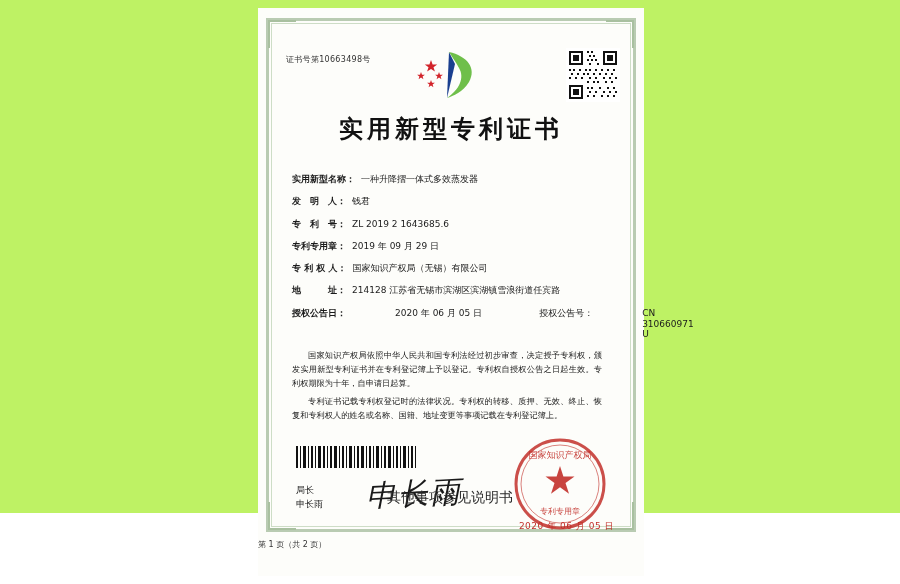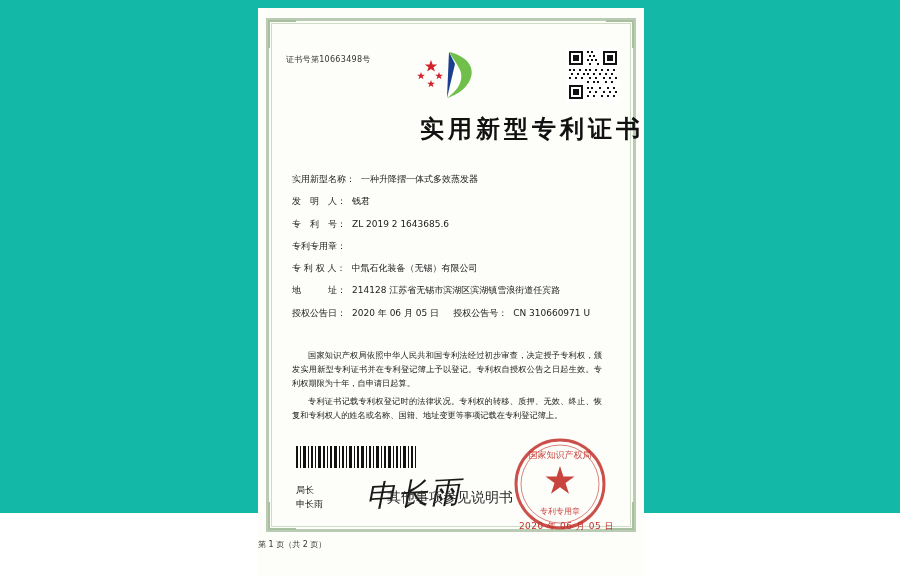--- a/index.html
+++ b/index.html
@@ -10,21 +10,21 @@
   body {
     width: 900px;
     height: 584px;
     font-family: "DejaVu Sans", "Liberation Sans", sans-serif;
     overflow: hidden;
   }
   #page {
     position: relative;
     width: 900px;
     height: 513px;
-    background: #14b8a6;
+    background: #bef264;
   }
   
   .sheet {
     position: absolute;
     left: 258px;
     top: 8px;
     width: 386px;
     height: 568px;
     background: #fdfdfa;
     box-shadow: 0 0 0 0 rgba(0,0,0,0);
@@ -87,21 +87,21 @@
     width: 80px;
     height: 58px;
   }
 
   
   .title {
     position: absolute;
     left: 0;
     right: 0;
     top: 105px;
-    text-align: right;
+    text-align: center;
     font-size: 24px;
     font-weight: bold;
     letter-spacing: 4px;
     color: #111;
     font-family: "DejaVu Sans", "Liberation Sans", sans-serif;
   }
 
   
   .fields {
     position: absolute;
@@ -113,33 +113,34 @@
     display: flex;
     align-items: baseline;
     margin-bottom: 11.5px;
     font-size: 9px;
     color: #1b1b1b;
     line-height: 1.2;
   }
   .row .lbl {
     white-space: pre;
     flex: 0 0 auto;
+    font-weight: bold;
   }
   .row .val {
     margin-left: 6px;
     flex: 1 1 auto;
   }
   .row .lbl2 {
     margin-left: 14px;
     white-space: pre;
   }
   .row .val2 {
     margin-left: 6px;
   }
-  .row.pub { display: flex; }
+  .row.pub { display: flex; gap: 43px; }
   .row.pub .val { flex: 0 0 auto; }
 
   
   .paras {
     position: absolute;
     left: 34px;
     right: 30px;
     top: 340px;
     font-size: 8.2px;
     line-height: 1.72;
@@ -333,24 +334,25 @@
       <div class="row">
         <span class="lbl">发　明　人：</span>
         <span class="val">钱君</span>
       </div>
       <div class="row">
         <span class="lbl">专　利　号：</span>
         <span class="val">ZL 2019 2 1643685.6</span>
       </div>
       <div class="row">
         <span class="lbl">专利专用章：</span>
+        <span class="val">2019 年 09 月 29 日</span>
       </div>
       <div class="row">
         <span class="lbl">专 利 权 人：</span>
-        <span class="val">中氚石化装备（无锡）有限公司</span>
+        <span class="val">国家知识产权局（无锡）有限公司</span>
       </div>
       <div class="row">
         <span class="lbl">地　　　址：</span>
         <span class="val">214128 江苏省无锡市滨湖区滨湖镇雪浪街道任宾路</span>
       </div>
       <div class="row pub">
         <span class="lbl">授权公告日：</span>
         <span class="val">2020 年 06 月 05 日</span>
         <span class="lbl2">授权公告号：</span>
         <span class="val2">CN 310660971 U</span>

